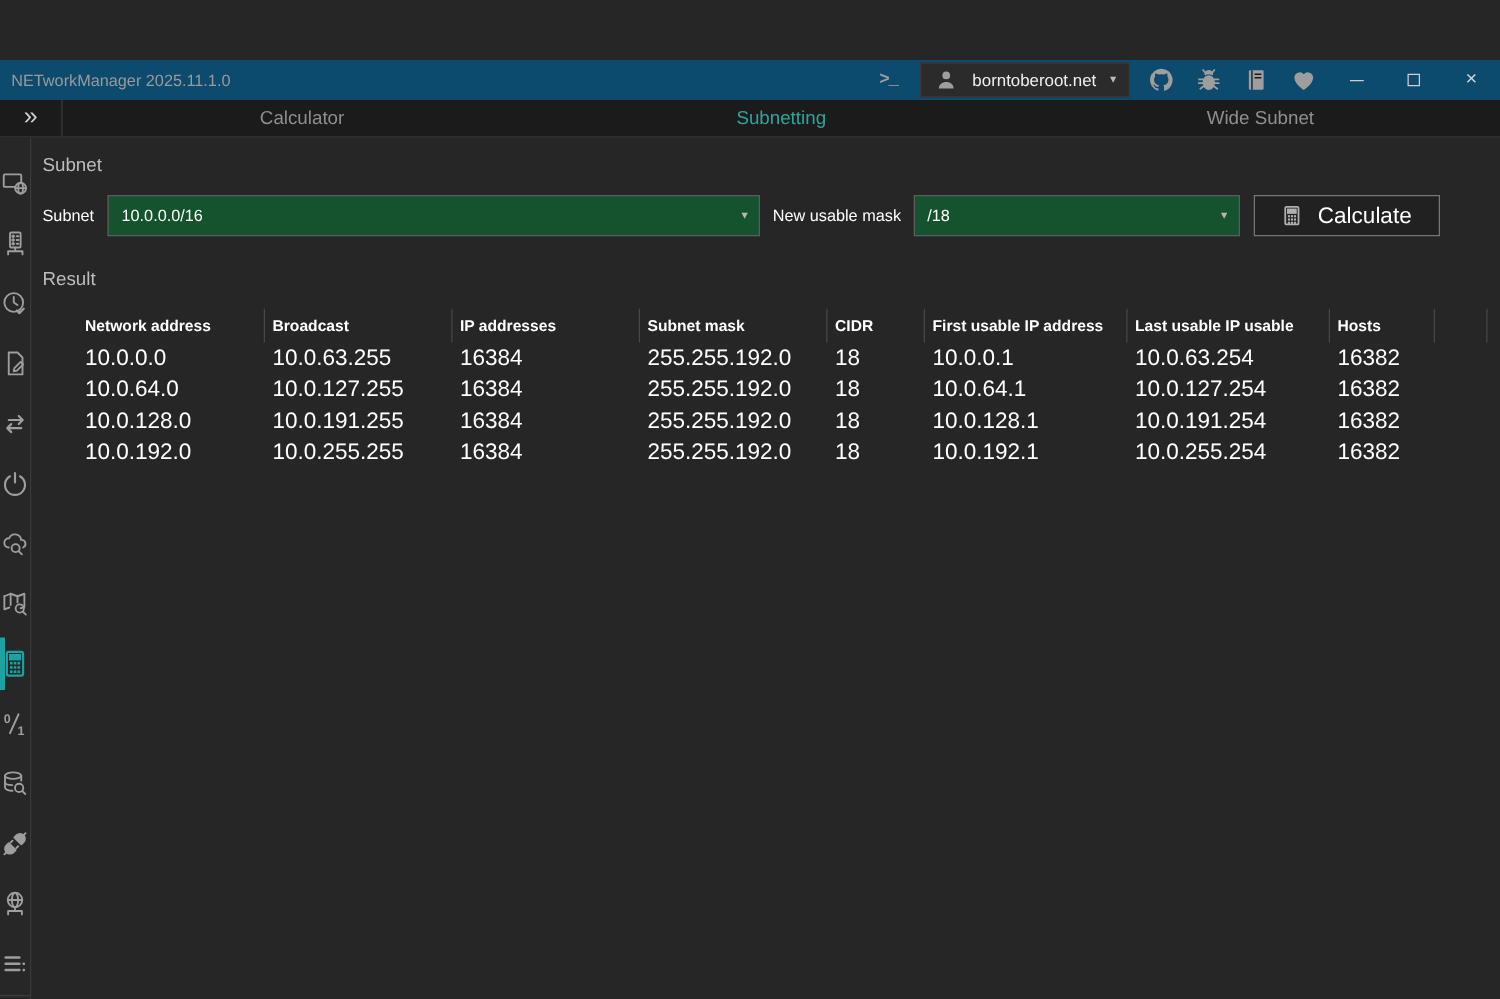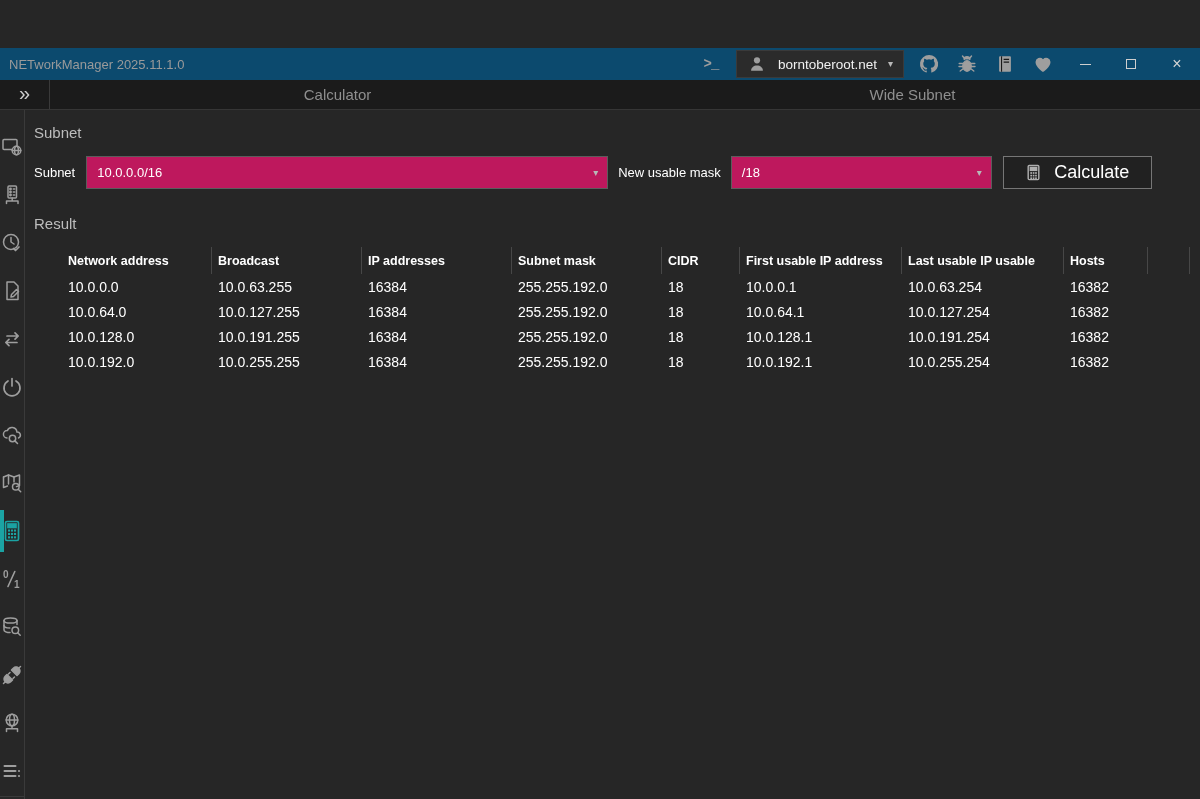--- a/index.html
+++ b/index.html
@@ -53,21 +53,21 @@
   .sidebar .flex-fill { flex:1; }
   .sidebar-divider { border-top:1px solid #3a3a3a; margin:0; }
   .settings-item { height:50px; display:flex; align-items:center; justify-content:center; cursor:pointer; }
   .gear-glyph { font-size:25px; color:#a8a8a8; line-height:1; }
   
   .content { flex:1; padding:14px 12px 0 9px; }
   .section-title { font-size:15px; font-weight:normal; color:#bdbdbd; margin-bottom:15px; }
   .controls-row { display:flex; align-items:center; margin-bottom:26px; }
   .field-label { font-size:13px; color:#fff; white-space:nowrap; }
   .combo {
-    height:33px; background:#be185d; border:1px solid #5c5c5c;
+    height:33px; background:#14532d; border:1px solid #5c5c5c;
     display:flex; align-items:center; padding:0 9px 0 10px; cursor:pointer;
   }
   .combo .combo-value { flex:1; font-size:13px; color:#fff; }
   .combo-subnet { width:522px; margin-left:11px; }
   .combo-mask { width:261px; margin-left:10px; }
   .lbl-newmask { margin-left:10px; }
   .calc-btn {
     width:149px; height:33px; margin-left:11px;
     background:#212121; border:1px solid #767676;
     display:flex; align-items:center; justify-content:center; gap:12px;
@@ -79,21 +79,21 @@
     display:grid;
     grid-template-columns:150px 150px 150px 150px 78px 162px 162px 84px 1fr;
   }
   .thead { height:27px; }
   .thcell {
     display:flex; align-items:center; padding-left:6px;
     font-size:12.5px; font-weight:bold; color:#fff;
     border-right:1px solid #474747; cursor:pointer;
   }
   .trow { height:25px; }
-  .tcell { display:flex; align-items:center; padding-left:6px; font-size:14px; color:#fff; overflow:hidden; white-space:nowrap; }
+  .tcell { display:flex; align-items:center; padding-left:6px; font-size:18px; color:#fff; overflow:hidden; white-space:nowrap; }
   .icon { display:inline-flex; align-items:center; justify-content:center; }
 </style>
 </head>
 <body>
 
 <div class="titlebar">
   <span class="app-title">NETworkManager 2025.11.1.0</span>
   <div class="spacer"></div>
 
   <button class="tb-btn">
@@ -158,20 +158,21 @@
         <span class="close-glyph">×</span>
       </button>
   </div>
 </div>
 
 <div class="tabbar">
   <div class="tab-expander">
     <span class="expander-glyph">»</span>
   </div>
   <div class="tab">Calculator</div>
+  <div class="tab active">Subnetting</div>
   <div class="tab">Wide Subnet</div>
 </div>
 
 <div class="main">
 
   <nav class="sidebar">
 
     <div class="nav-item">
       <span class="icon">
         <svg width="24" height="24" viewBox="0 0 24 24" fill="none" stroke="#9e9e9e" stroke-width="1.5" stroke-linecap="round">

